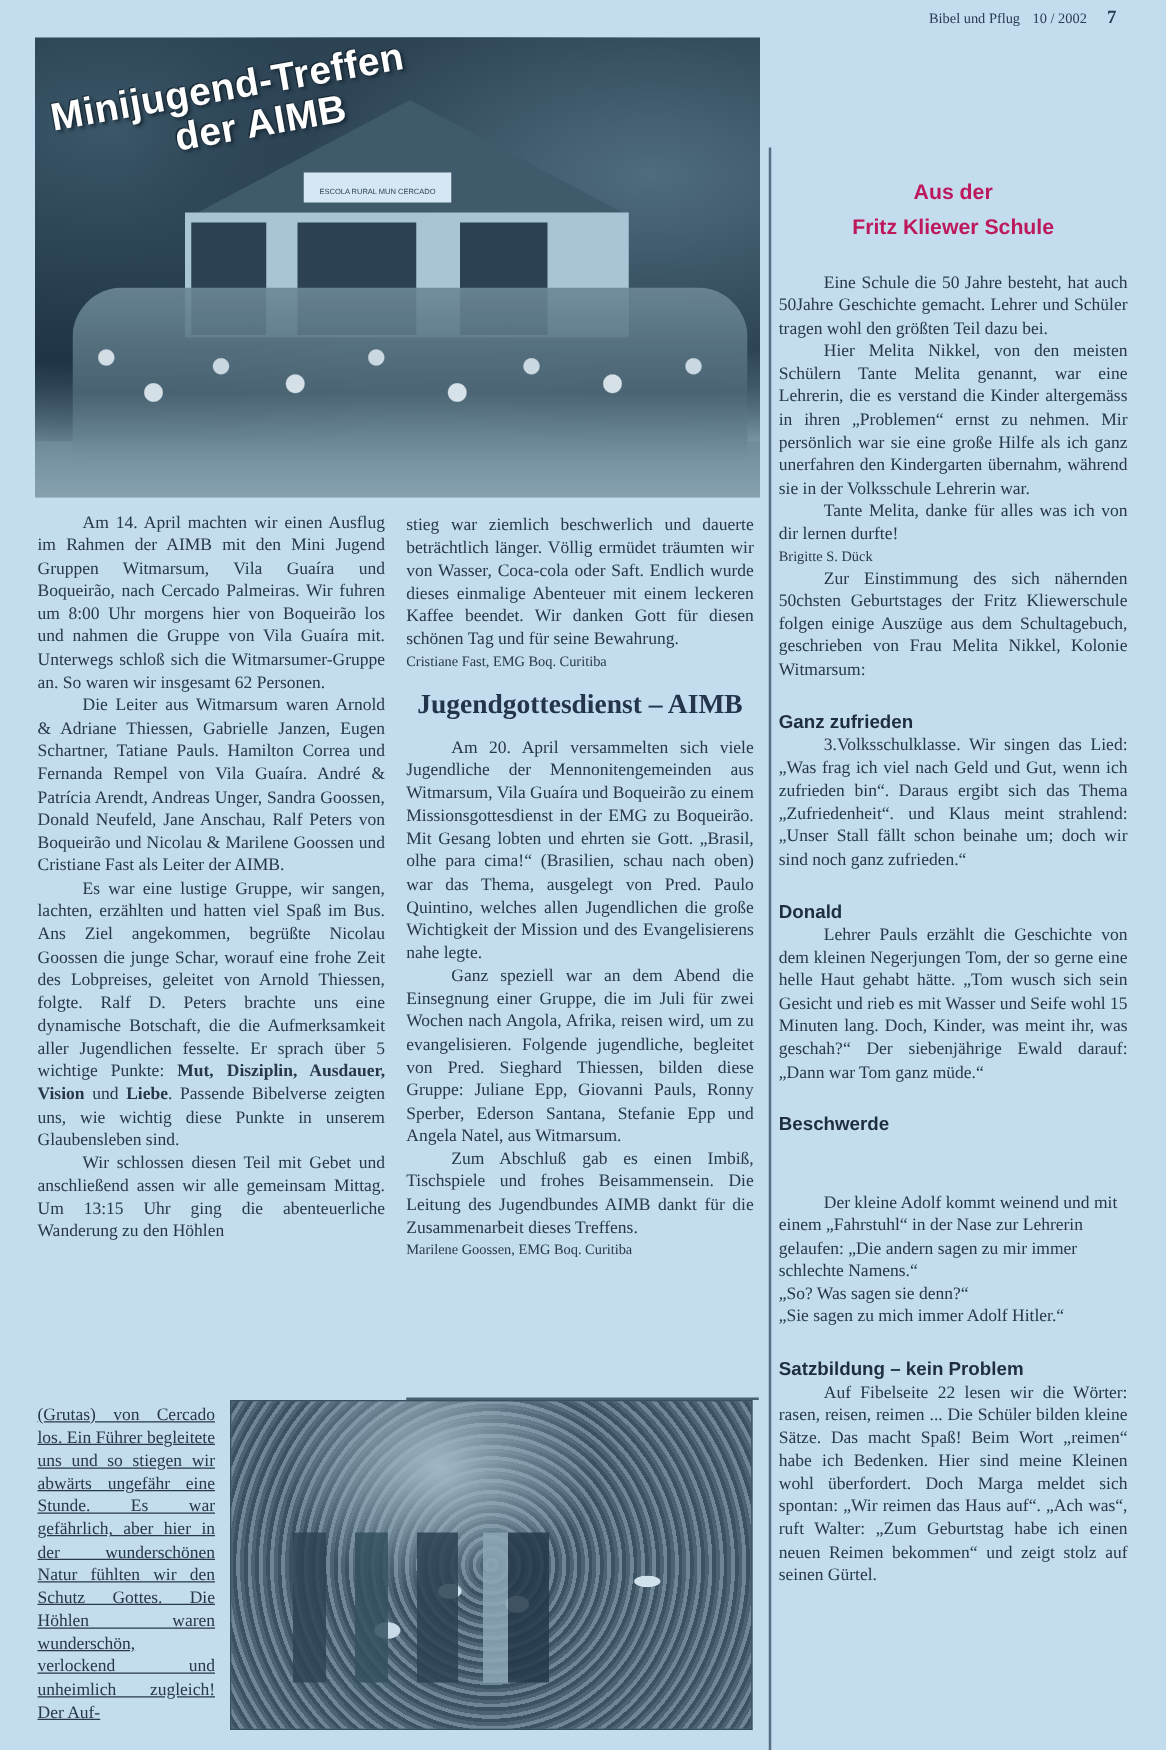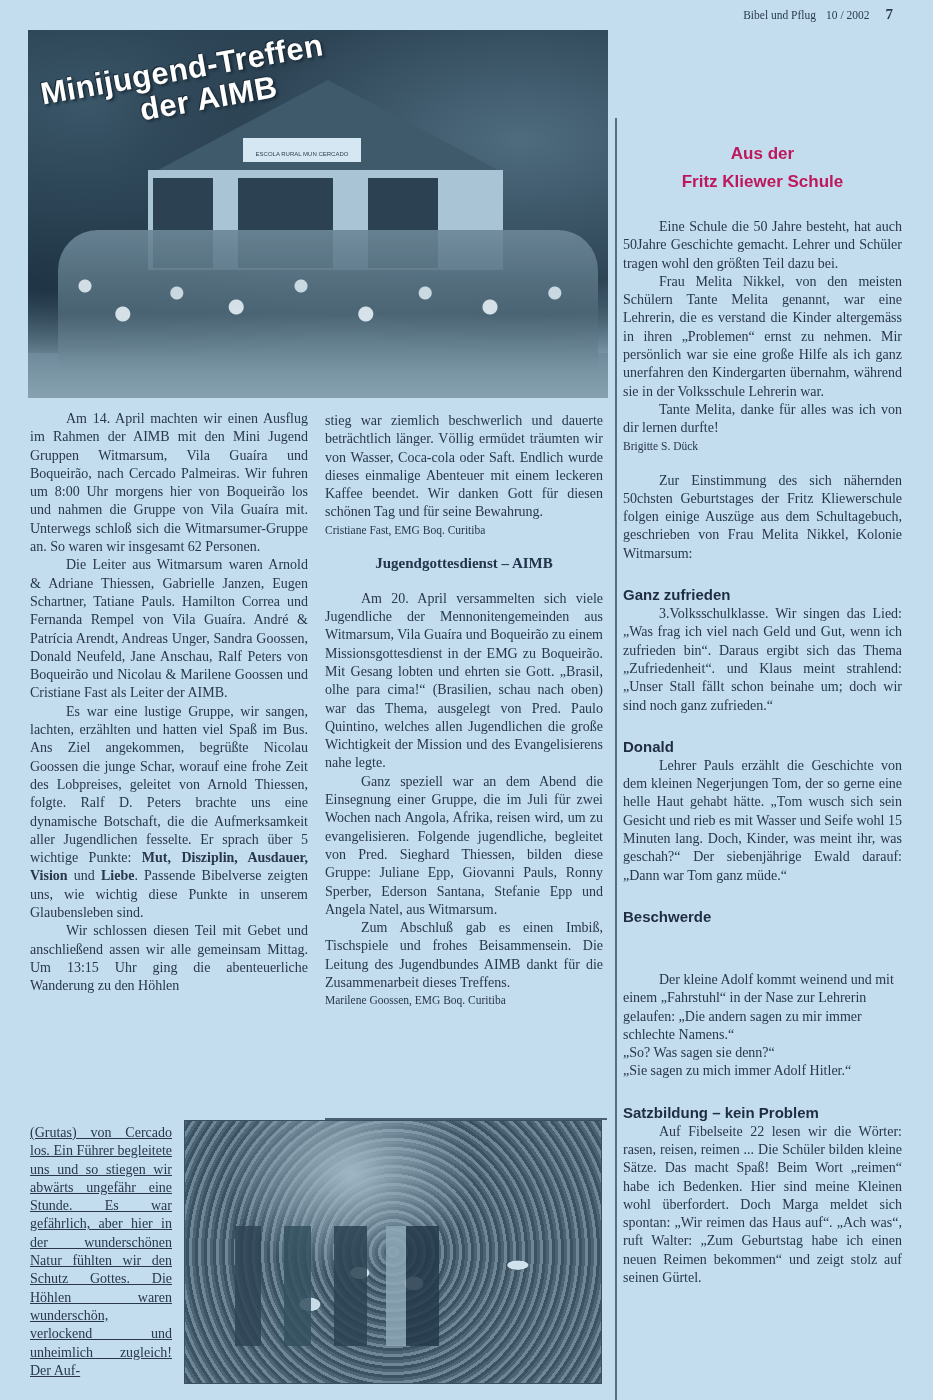--- a/index.html
+++ b/index.html
@@ -75,21 +75,21 @@
 
   
   .col { position: absolute; font-size: 14px; line-height: 18.3px; text-align: justify; }
   .col p { margin: 0; }
   .col p.indent { text-indent: 36px; }
   .col1 { left: 30px; top: 410px; width: 278px; }
   .col2 { left: 325px; top: 412px; width: 278px; }
   .col3 { left: 623px; top: 140px; width: 279px; }
   .sig { text-align: left; font-size: 11.5px; line-height: 16px; }
   .h-serif {
-    font-weight: bold; font-size: 15px; line-height: 26px;
+    font-weight: bold; font-size: 22px; line-height: 26px;
     text-align: center; margin: 12px 0 14px 0; color: #24344a;
   }
   .h-sans-center {
     font-family: "Liberation Sans", "DejaVu Sans", sans-serif;
     font-weight: bold; font-size: 17px; line-height: 28px;
     text-align: center; color: #be185d; margin: 0 0 22px 0;
   }
   .h-sans {
     font-family: "Liberation Sans", "DejaVu Sans", sans-serif;
     font-weight: bold; font-size: 15px; line-height: 20px; color: #1e2e40;
@@ -179,24 +179,24 @@
 </div>
 
 <div class="divider-v"></div>
 
 <div class="col col3">
   <div class="h-sans-center">
     <div>Aus der</div>
     <div>Fritz Kliewer Schule</div>
   </div>
   <p class="indent">Eine Schule die 50 Jahre besteht, hat auch 50Jahre Geschichte gemacht. Lehrer und Schüler tragen wohl den größten Teil dazu bei.</p>
-  <p class="indent">Frau Melita Nikkel, von den meisten Schülern Tante Melita genannt, war eine Lehrerin, die es verstand die Kinder altergemäss in ihren „Problemen“ ernst zu nehmen. Mir persönlich war sie eine große Hilfe als ich ganz unerfahren den Kindergarten übernahm, während sie in der Volksschule Lehrerin war.</p>
+  <p class="indent">Hier Melita Nikkel, von den meisten Schülern Tante Melita genannt, war eine Lehrerin, die es verstand die Kinder altergemäss in ihren „Problemen“ ernst zu nehmen. Mir persönlich war sie eine große Hilfe als ich ganz unerfahren den Kindergarten übernahm, während sie in der Volksschule Lehrerin war.</p>
   <p class="indent">Tante Melita, danke für alles was ich von dir lernen durfte!</p>
   <p class="sig">Brigitte S. Dück</p>
-  <p class="indent" style="margin-top:18px;">Zur Einstimmung des sich nähernden 50chsten Geburtstages der Fritz Kliewerschule folgen einige Auszüge aus dem Schultagebuch, geschrieben von Frau Melita Nikkel, Kolonie Witmarsum:</p>
+  <p class="indent" style="margin-top:1px;">Zur Einstimmung des sich nähernden 50chsten Geburtstages der Fritz Kliewerschule folgen einige Auszüge aus dem Schultagebuch, geschrieben von Frau Melita Nikkel, Kolonie Witmarsum:</p>
 
   <div class="h-sans first">Ganz zufrieden</div>
   <p class="indent">3.Volksschulklasse. Wir singen das Lied: „Was frag ich viel nach Geld und Gut, wenn ich zufrieden bin“. Daraus ergibt sich das Thema „Zufriedenheit“. und Klaus meint strahlend: „Unser Stall fällt schon beinahe um; doch wir sind noch ganz zufrieden.“</p>
 
   <div class="h-sans">Donald</div>
   <p class="indent">Lehrer Pauls erzählt die Geschichte von dem kleinen Negerjungen Tom, der so gerne eine helle Haut gehabt hätte. „Tom wusch sich sein Gesicht und rieb es mit Wasser und Seife wohl 15 Minuten lang. Doch, Kinder, was meint ihr, was geschah?“ Der siebenjährige Ewald darauf: „Dann war Tom ganz müde.“</p>
 
   <div class="h-sans">Beschwerde</div>
   <p class="indent" style="text-align:left;margin-top:44px;">Der kleine Adolf kommt weinend und mit einem „Fahrstuhl“ in der Nase zur Lehrerin gelaufen: „Die andern sagen zu mir immer schlechte Namens.“</p>
   <p>„So? Was sagen sie denn?“</p>

